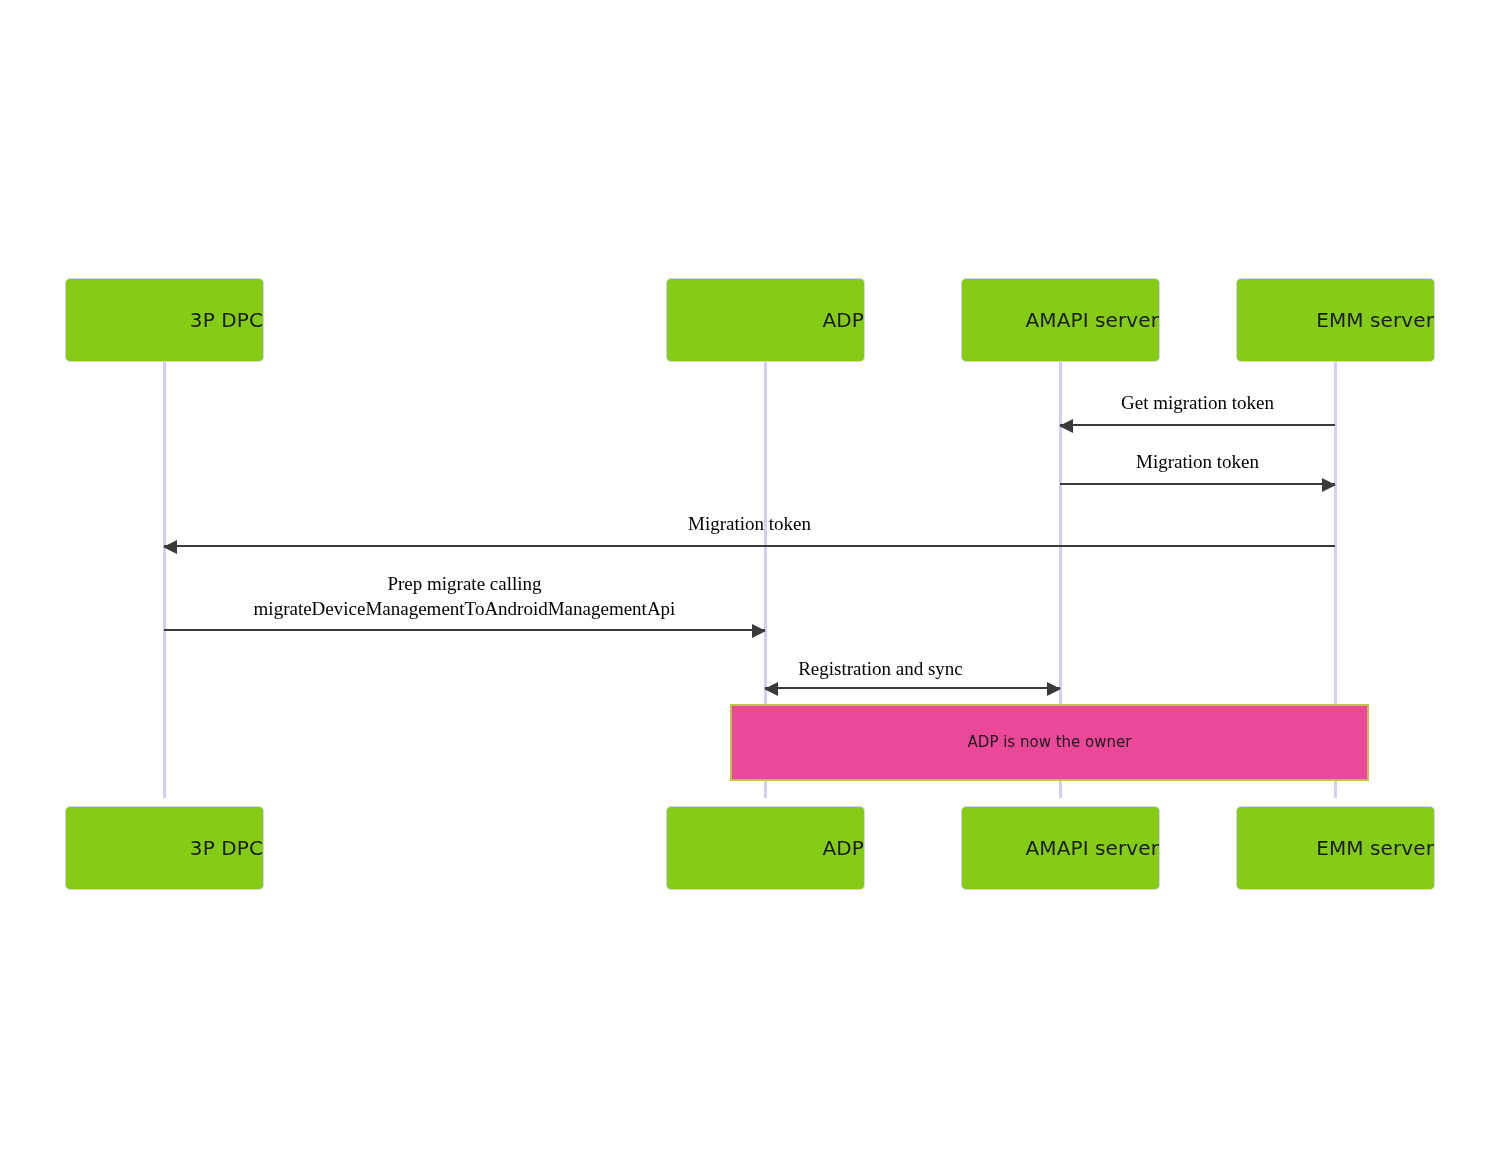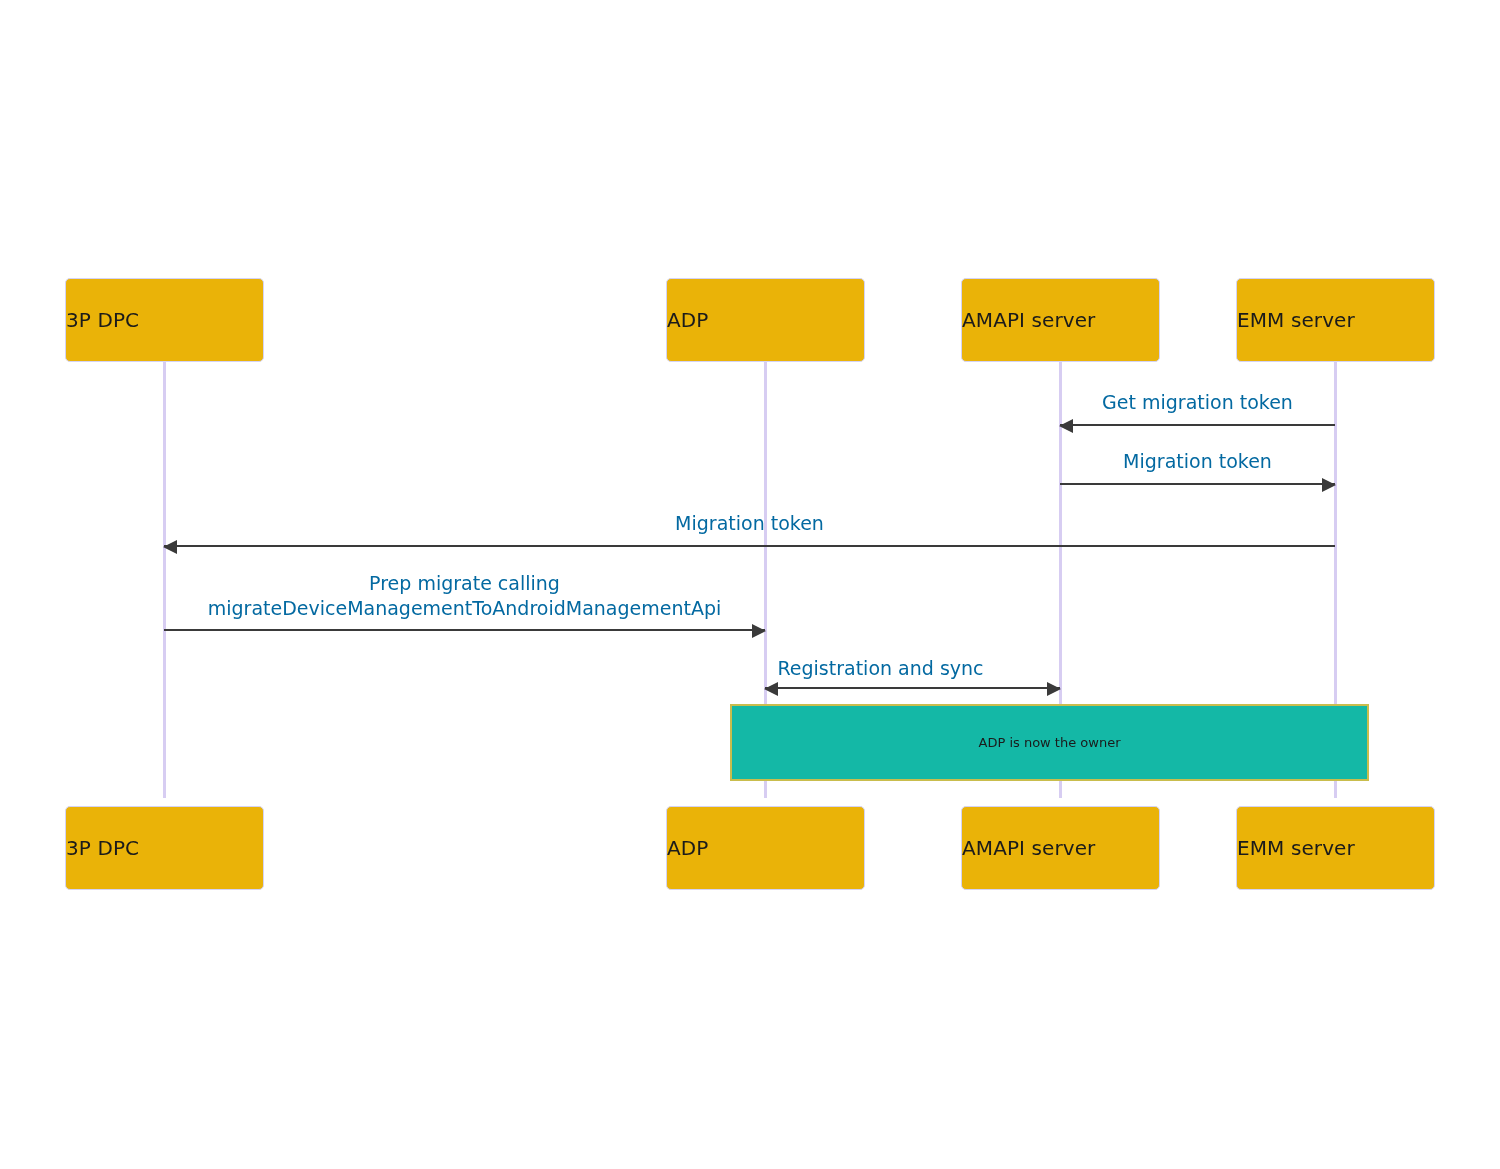--- a/index.html
+++ b/index.html
@@ -13,26 +13,26 @@
   #canvas {
     position: relative;
     width: 1500px;
     height: 1169px;
     background: #ffffff;
     overflow: hidden;
   }
   .actor-box {
     position: absolute;
     box-sizing: border-box;
-    background: #eab308;
+    background: #84cc16;
     border: 1px solid #d4d3f5;
     border-radius: 5px;
     display: flex;
     align-items: center;
-    justify-content: flex-start;
+    justify-content: flex-end;
     color: #1b1b1b;
     font-size: 20px;
     line-height: 1.2;
     letter-spacing: 0.1px;
   }
   .lifeline {
     position: absolute;
     width: 3px;
     background: #d7cdf2;
   }
@@ -55,36 +55,37 @@
   }
   .arrowhead.left {
     left: -1px;
     border-top: 7px solid transparent;
     border-bottom: 7px solid transparent;
     border-right: 14px solid #3a3a3a;
   }
   .msg-label {
     position: absolute;
     text-align: center;
-    color: #0369a1;
+    color: #000000;
     font-size: 19px;
     line-height: 25px;
     white-space: pre-line;
+    font-family: Liberation Serif, serif;
   }
   .note-box {
     position: absolute;
     box-sizing: border-box;
-    background: #14b8a6;
+    background: #ec4899;
     border: 2px solid #c9bd4d;
     display: flex;
     flex-direction: column;
     align-items: center;
     justify-content: center;
     color: #1b1b1b;
-    font-size: 13px;
+    font-size: 15px;
     line-height: 27px;
   }
   .note-line { display: block; }
 </style>
 </head>
 <body>
 
 <div id="canvas">
 
   <div class="lifeline" style="left:163px; top:362px; height:436px;"></div>

